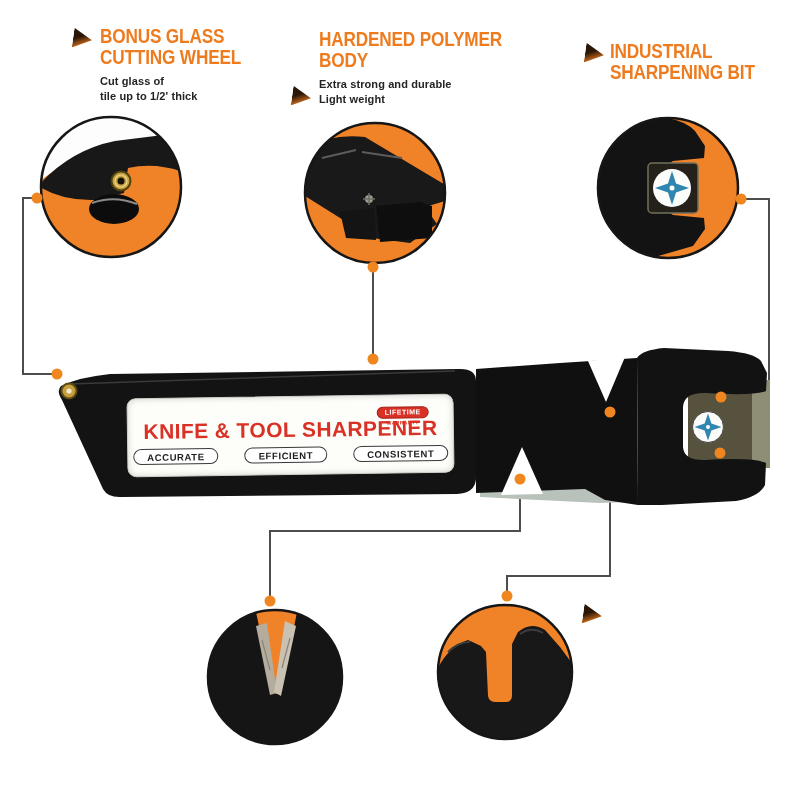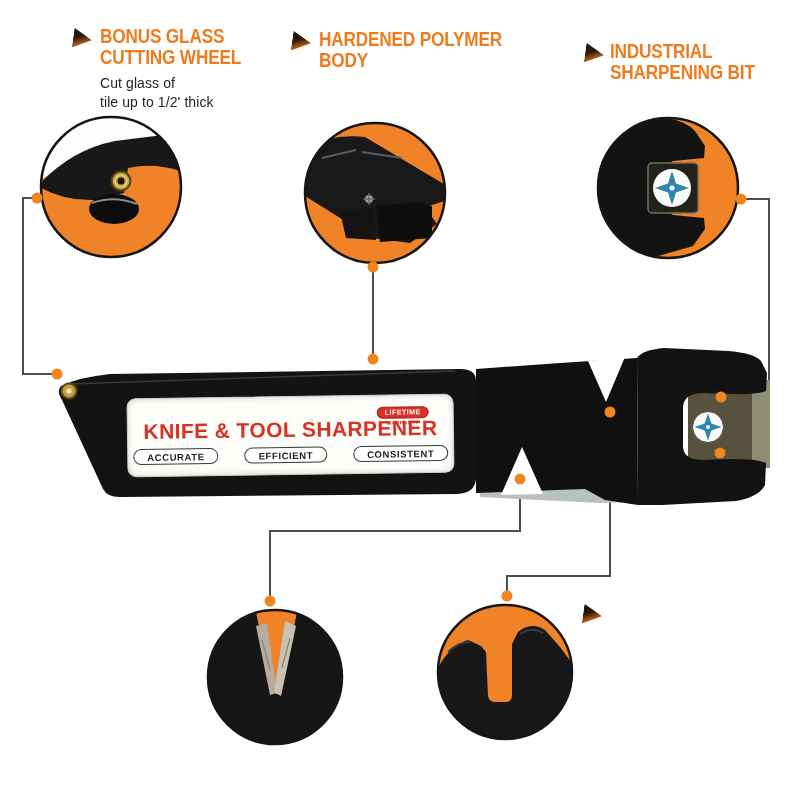--- a/index.html
+++ b/index.html
@@ -8,21 +8,21 @@
   .scene{position:absolute;left:0;top:0;}
   
   .callout{position:absolute;display:flex;align-items:flex-start;gap:8px;}
   .arrow{width:19px;height:20px;margin-top:3px;flex:0 0 auto;
          clip-path:polygon(0 0,100% 50%,0 100%);
          background:linear-gradient(155deg,#2a1708 38%,#ee7c1f 78%);
          transform:rotate(8deg);}
   .ctitle{color:#ee7c1f;font-weight:800;font-size:20px;line-height:1.07;
           letter-spacing:-0.2px;white-space:pre-line;transform:scaleX(0.86);
           transform-origin:0 0;}
-  .cbody{color:#242424;font-weight:400;font-size:14px;line-height:1.38;
+  .cbody{color:#242424;font-weight:700;font-size:11px;line-height:1.38;
          letter-spacing:0.1px;white-space:pre-line;margin-top:5px;}
   
   .plabel{position:absolute;left:127px;top:396px;width:325px;height:77px;
           background:#fdfdfa;border:1px solid #cfcfc8;border-radius:9px;
           transform:rotate(-0.8deg);box-shadow:inset 0 0 6px rgba(0,0,0,.18);}
   .ltitle{margin-top:21px;text-align:center;color:#d93125;font-weight:800;
           font-size:21px;letter-spacing:0.4px;}
   .pills{display:flex;justify-content:center;gap:26px;margin-top:5px;}
   .pill{border:1.6px solid #3a3a3a;border-radius:9px;padding:1.5px 13px;
         font-size:9.5px;font-weight:700;letter-spacing:0.6px;color:#1c1c1c;
@@ -192,25 +192,27 @@
   <div class="callout" style="left:34px;top:26px;width:230px;justify-content:flex-end;">
     <span class="arrow"></span>
     <div>
       <div class="ctitle">BONUS GLASS
 CUTTING WHEEL</div>
       <div class="cbody">Cut glass of
 tile up to 1/2' thick</div>
     </div>
   </div>
 
-  <div class="callout" style="left:292px;top:29px;width:240px;">
+  <div class="callout" style="left:292px;top:29px;width:240px;align-items:flex-end;">
     <span class="arrow"></span>
     <div>
       <div class="ctitle">HARDENED POLYMER
 BODY</div>
+      <div class="cbody">Extra strong and durable
+Light weight</div>
     </div>
   </div>
 
   <div class="callout" style="left:585px;top:41px;width:210px;gap:6px;">
     <span class="arrow"></span>
     <div>
       <div class="ctitle">INDUSTRIAL
 SHARPENING BIT</div>
     </div>
   </div>

